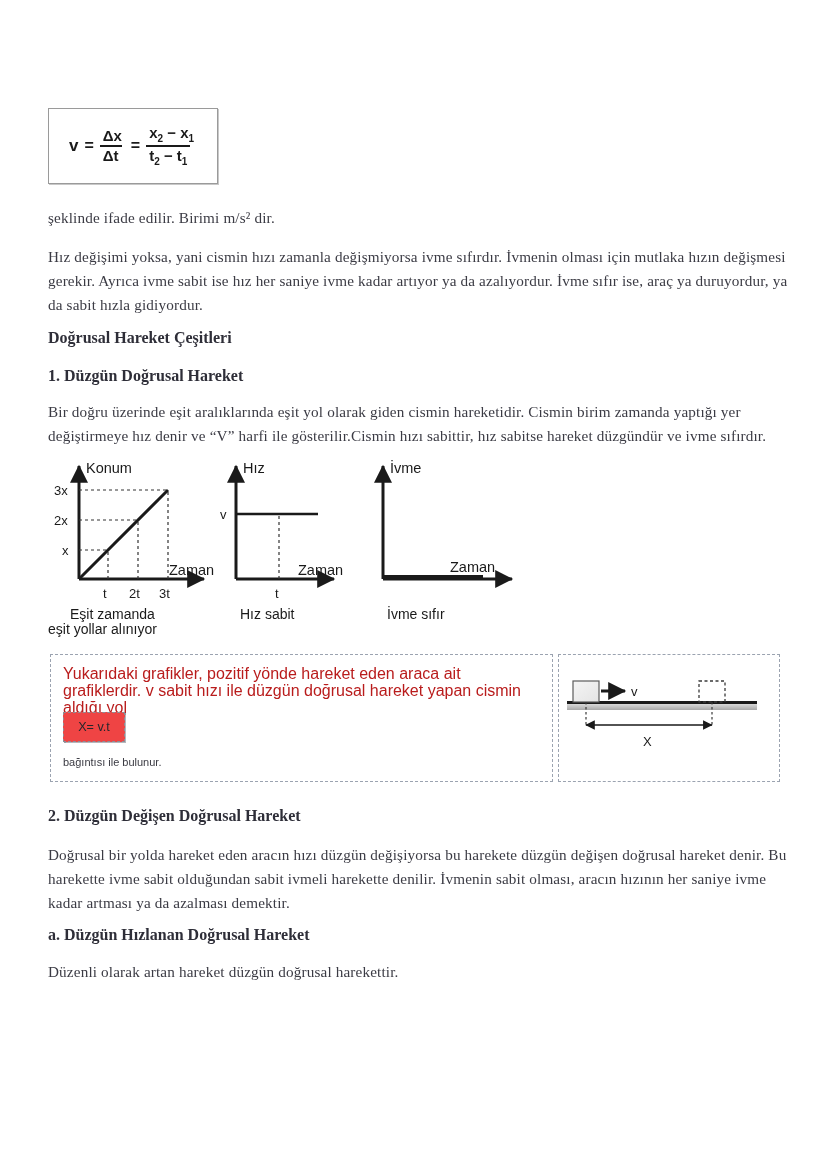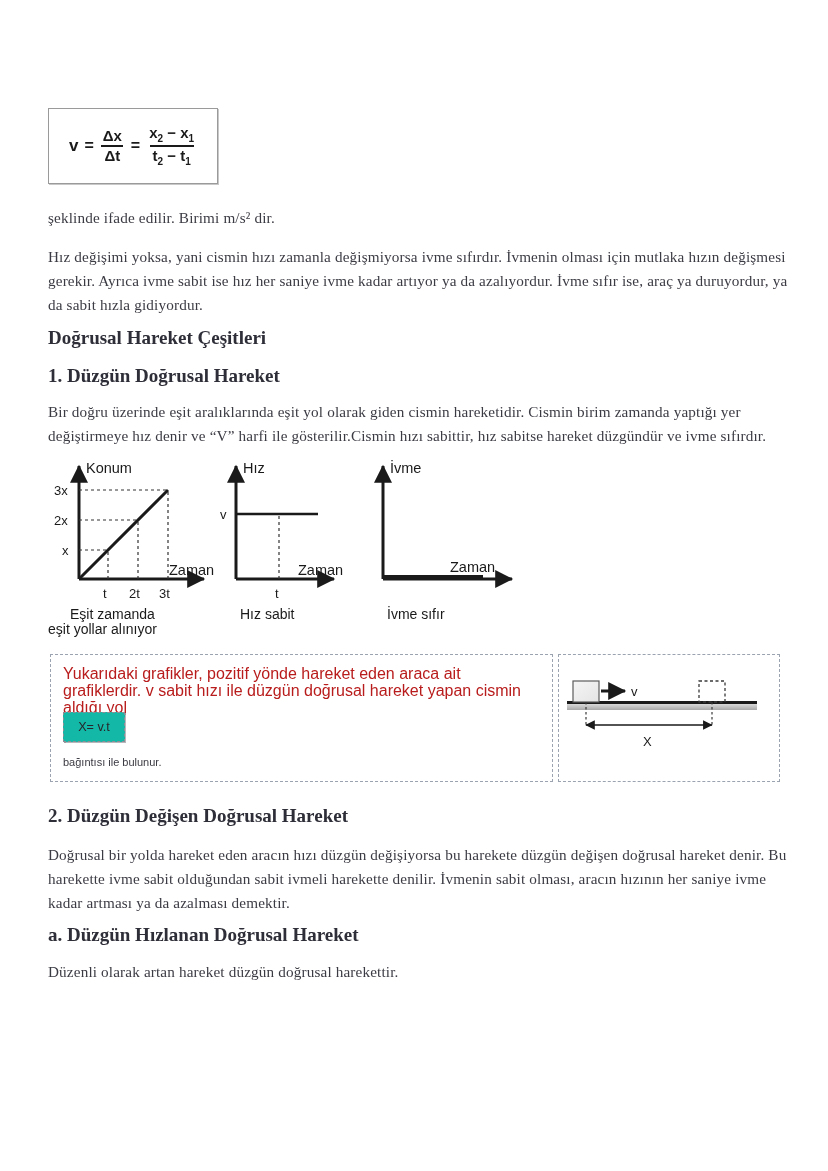--- a/index.html
+++ b/index.html
@@ -47,21 +47,21 @@
   }
   .fm-v {
     font-weight: bold;
     font-size: 17px;
     font-style: normal;
   }
   .fm-eq { font-size: 16px; font-weight: bold; }
   .frac {
     display: inline-flex;
     flex-direction: column;
-    align-items: center;
+    align-items: flex-start;
     justify-content: center;
     line-height: 1.05;
   }
   .frac .num {
     font-size: 15px;
     font-weight: bold;
     padding: 0 3px 1px 3px;
   }
   .frac .den {
     font-size: 15px;
@@ -74,21 +74,21 @@
   
   .para {
     position: absolute;
     font-size: 15.2px;
     line-height: 24px;
     color: #3b3b44;
     letter-spacing: 0.01em;
   }
   .head {
     position: absolute;
-    font-size: 19px;
+    font-size: 16px;
     line-height: 24px;
     font-weight: bold;
     color: #2e2e38;
   }
 
   
   .graphs {
     position: absolute;
     left: 46px;
     top: 452px;
@@ -119,21 +119,21 @@
     color: #b91c1c;
   }
   .xvt-box {
     position: absolute;
     left: 12px;
     top: 57px;
     width: 62px;
     height: 30px;
     border: 1px dashed #8d8d95;
     box-sizing: border-box;
-    background: #14b8a6;
+    background: #ef4444;
     box-shadow: 2px 2px 0 -1px #b6b6bb, 1px 1px 0 0 #9a9aa0;
     display: flex;
     align-items: center;
     justify-content: center;
     font-family: "Liberation Sans", sans-serif;
     font-size: 12.6px;
     color: #26262c;
   }
   .note-tail {
     position: absolute;

